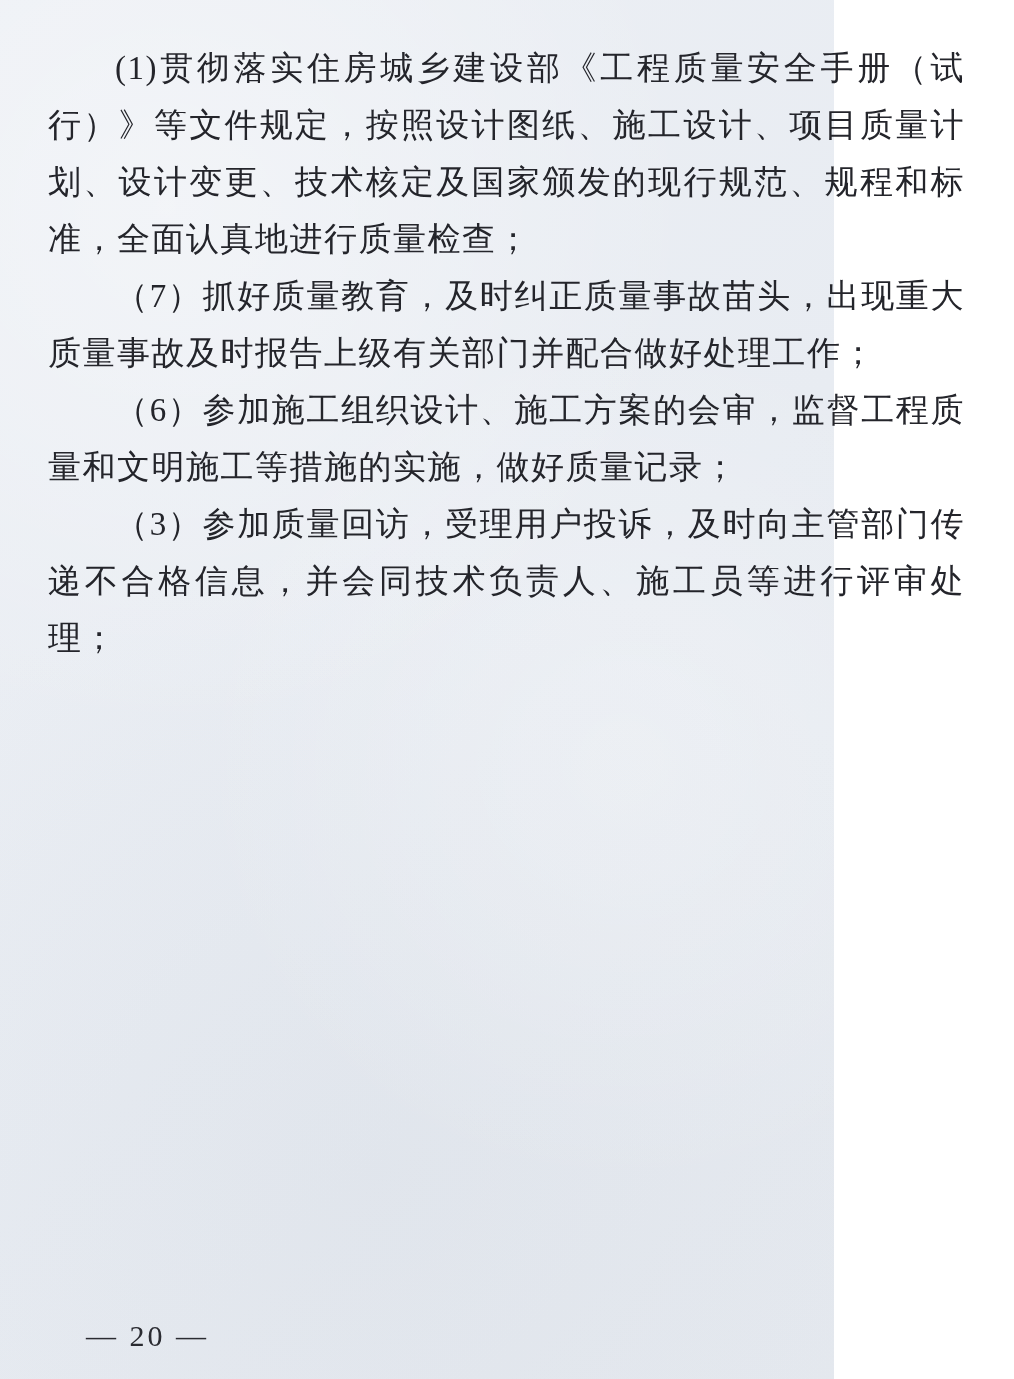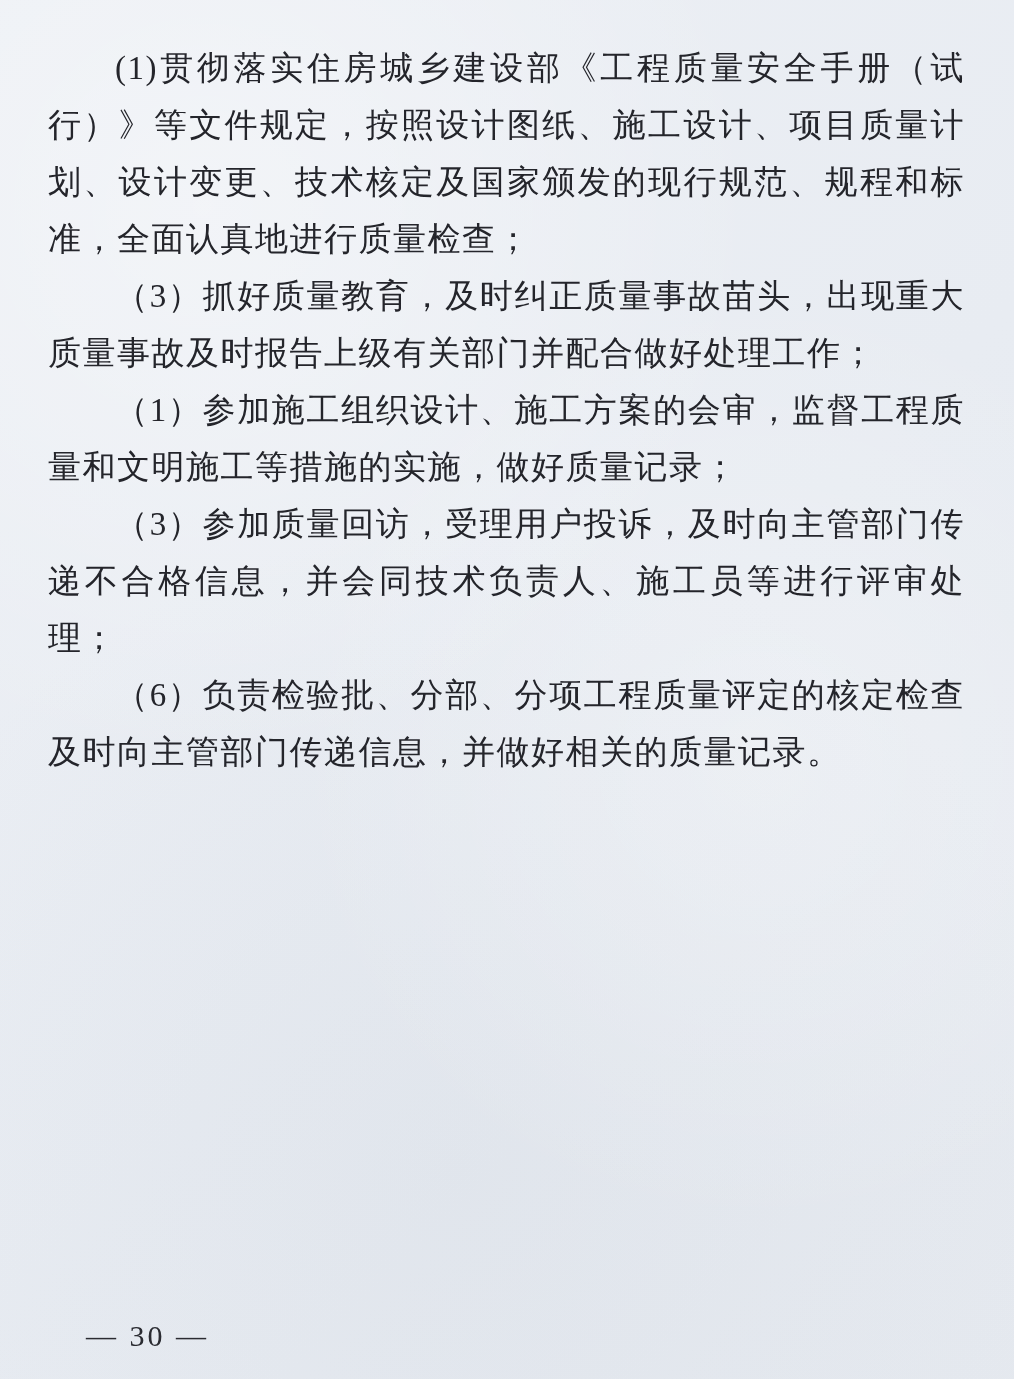--- a/index.html
+++ b/index.html
@@ -9,21 +9,21 @@
   body {
     width: 1014px;
     height: 1379px;
     overflow: hidden;
     position: relative;
     font-family: "Liberation Serif", "DejaVu Serif", serif;
   }
   .page {
     position: absolute;
     left: 0; top: 0;
-    width: 1014px;
+    width: 834px;
     height: 1379px;
     background-color: #e9edf2;
     background-image:
       radial-gradient(circle at 20% 15%, rgba(255,255,255,0.35) 0%, rgba(255,255,255,0) 40%),
       radial-gradient(circle at 75% 55%, rgba(255,255,255,0.25) 0%, rgba(255,255,255,0) 45%),
       radial-gradient(circle at 45% 85%, rgba(205,212,222,0.25) 0%, rgba(205,212,222,0) 50%),
       linear-gradient(135deg, #edf0f5 0%, #e8ecf2 55%, #e5e9ef 100%);
   }
   .content {
     position: absolute;
@@ -51,19 +51,18 @@
     letter-spacing: 3px;
     color: #2a2b31;
   }
 </style>
 </head>
 <body>
 
 <div class="page">
   <div class="content">
     <p>(1)贯彻落实住房城乡建设部《工程质量安全手册（试行）》等文件规定，按照设计图纸、施工设计、项目质量计划、设计变更、技术核定及国家颁发的现行规范、规程和标准，全面认真地进行质量检查；</p>
-    <p>（3）抓好质量教育，及时纠正质量事故苗头，出现重大质量事故及时报告上级有关部门并配合做好处理工作；</p>
-    <p>（1）参加施工组织设计、施工方案的会审，监督工程质量和文明施工等措施的实施，做好质量记录；</p>
+    <p>（7）抓好质量教育，及时纠正质量事故苗头，出现重大质量事故及时报告上级有关部门并配合做好处理工作；</p>
+    <p>（6）参加施工组织设计、施工方案的会审，监督工程质量和文明施工等措施的实施，做好质量记录；</p>
     <p>（3）参加质量回访，受理用户投诉，及时向主管部门传递不合格信息，并会同技术负责人、施工员等进行评审处理；</p>
-    <p>（6）负责检验批、分部、分项工程质量评定的核定检查及时向主管部门传递信息，并做好相关的质量记录。</p>
   </div>
-  <div class="footer-page-number">— 30 —</div>
+  <div class="footer-page-number">— 20 —</div>
 </div>
 
 </body></html>

